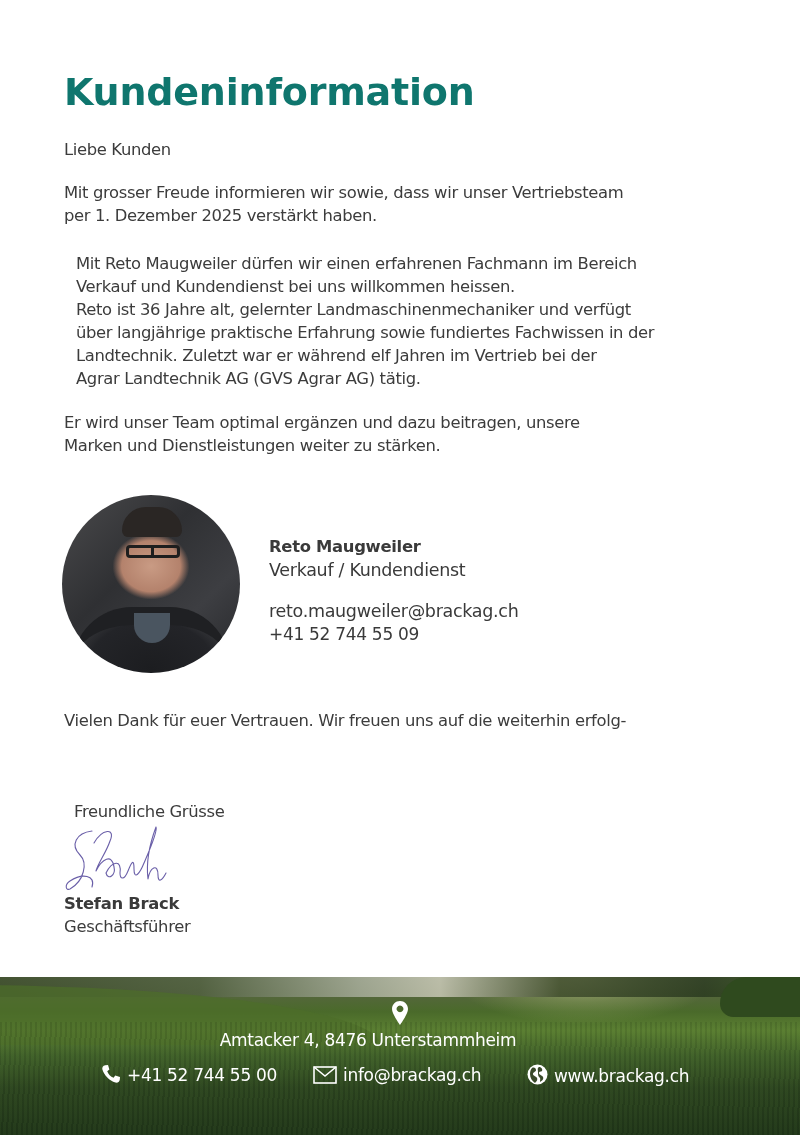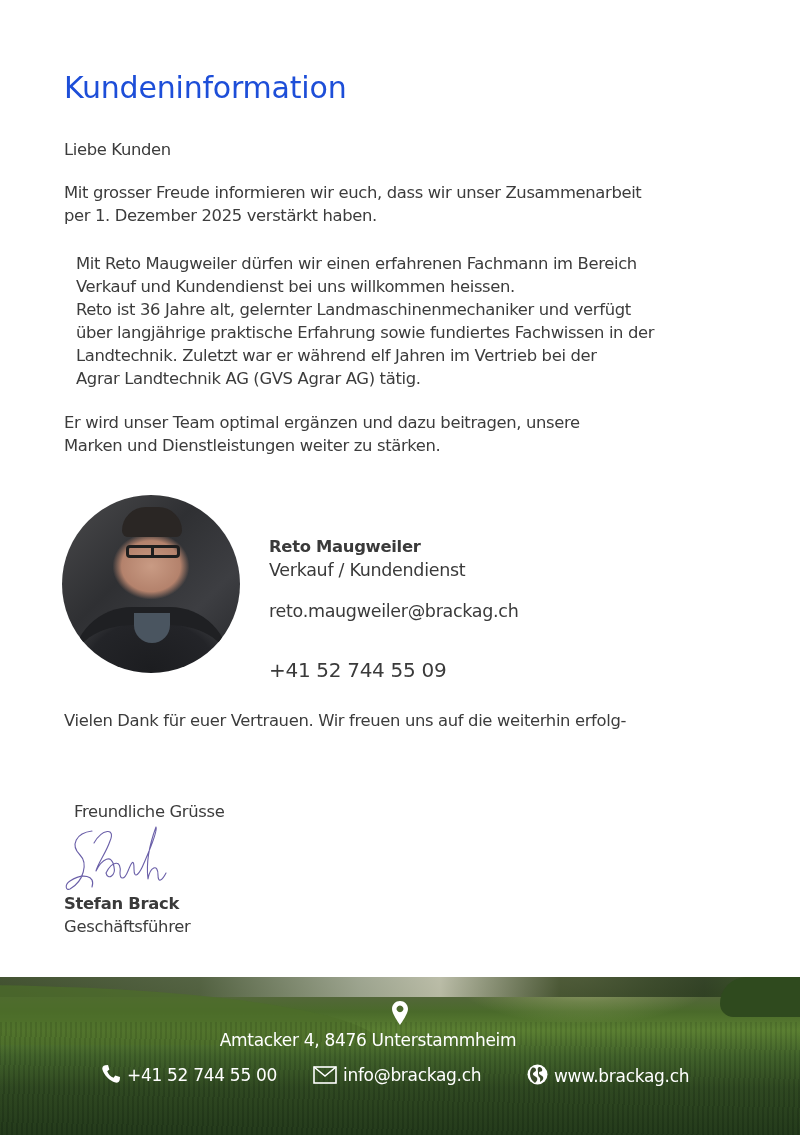--- a/index.html
+++ b/index.html
@@ -3,21 +3,21 @@
   <meta charset="utf-8">
   <style>
     html, body { margin: 0; padding: 0; }
     body {
       width: 800px; height: 1135px; position: relative; overflow: hidden;
       background: #ffffff; color: #3a3a3a;
       font-family: "DejaVu Sans", sans-serif;
     }
     .abs { position: absolute; }
     .title {
-      left: 64px; top: 70px; font-size: 30px; font-weight: 400; color: #1d4ed8;
+      left: 64px; top: 70px; font-size: 38px; font-weight: 700; color: #0f766e;
       letter-spacing: -0.2px; white-space: nowrap;
     }
     .body-text {
       font-size: 16.4px; line-height: 23px; color: #3c3c3c; white-space: nowrap;
       letter-spacing: -0.35px;
     }
     .line { display: block; }
     .greeting { left: 64px; top: 138px; }
     .p1 { left: 64px; top: 181px; }
     .p2 { left: 76px; top: 252px; }
@@ -52,21 +52,21 @@
     .photo .jacket {
       position: absolute; left: 10px; top: 112px; width: 158px; height: 80px;
       background: transparent;
       border-top: 18px solid #1f2023; border-radius: 60px 60px 0 0;
     }
 
     .contact { left: 269px; top: 536px; white-space: nowrap; color: #3a3a3a; }
     .contact .name { font-size: 16.4px; font-weight: 700; line-height: 22px; letter-spacing: -0.3px; }
     .contact .role { font-size: 17.5px; line-height: 24px; letter-spacing: -0.3px; }
     .contact .email { font-size: 17.5px; line-height: 23px; margin-top: 18px; letter-spacing: -0.3px; }
-    .contact .phone { font-size: 20px; line-height: 23px; letter-spacing: -0.3px; margin-top: 36px; }
+    .contact .phone { font-size: 17px; line-height: 23px; letter-spacing: -0.3px; }
 
     .signature { left: 62px; top: 823px; width: 120px; height: 72px; }
     .signer { left: 64px; top: 893px; white-space: nowrap; }
     .signer .name { font-size: 16.4px; font-weight: 700; line-height: 22px; color: #3a3a3a; letter-spacing: -0.3px; }
     .signer .role { font-size: 16.4px; line-height: 23px; color: #3c3c3c; letter-spacing: -0.3px; }
 
     .footer {
       left: 0; top: 977px; width: 800px; height: 158px; overflow: hidden;
       background:
         radial-gradient(ellipse 22% 40% at 73% 0%, rgba(230,235,170,0.55) 0%, rgba(200,210,140,0.25) 40%, rgba(0,0,0,0) 75%),
@@ -101,21 +101,21 @@
     .contact-row .ic { display: inline-block; vertical-align: -3px; margin-right: 6px; }
   </style>
 </head>
 <body>
 
 <div class="abs title">Kundeninformation</div>
 
 <div class="abs body-text greeting">Liebe Kunden</div>
 
 <div class="abs body-text p1">
-  <span class="line">Mit grosser Freude informieren wir euch, dass wir unser Zusammenarbeit</span>
+  <span class="line">Mit grosser Freude informieren wir sowie, dass wir unser Vertriebsteam</span>
   <span class="line">per 1. Dezember 2025 verstärkt haben.</span>
 </div>
 
 <div class="abs body-text p2">
   <span class="line">Mit Reto Maugweiler dürfen wir einen erfahrenen Fachmann im Bereich</span>
   <span class="line">Verkauf und Kundendienst bei uns willkommen heissen.</span>
   <span class="line">Reto ist 36 Jahre alt, gelernter Landmaschinenmechaniker und verfügt</span>
   <span class="line">über langjährige praktische Erfahrung sowie fundiertes Fachwissen in der</span>
   <span class="line">Landtechnik. Zuletzt war er während elf Jahren im Vertrieb bei der</span>
   <span class="line">Agrar Landtechnik AG (GVS Agrar AG) tätig.</span>

